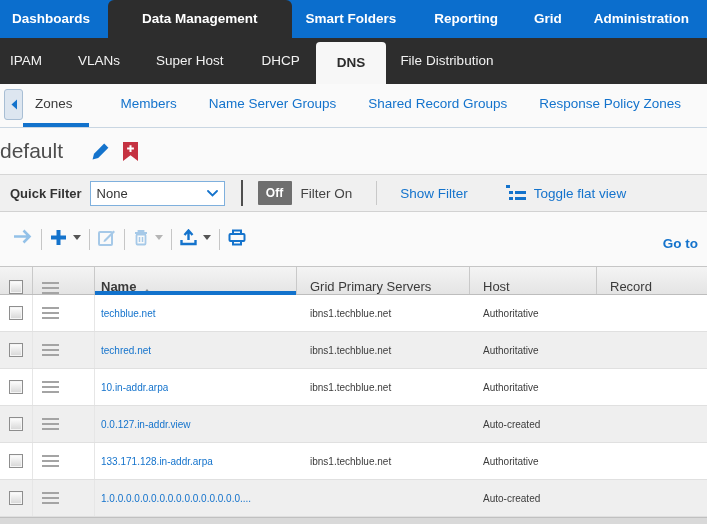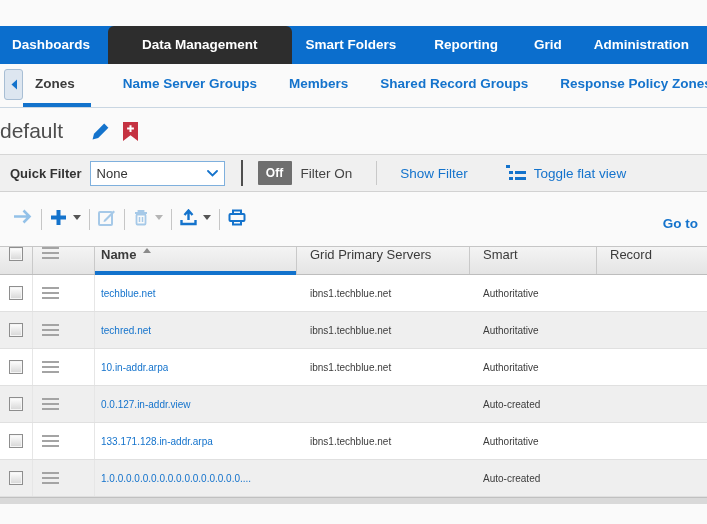--- a/index.html
+++ b/index.html
@@ -1,21 +1,21 @@
 <!DOCTYPE html>
 <html><head>
 <meta charset="utf-8">
 <style>
   * { margin:0; padding:0; box-sizing:border-box; }
   html,body { width:707px; height:524px; overflow:hidden;
     font-family:"Liberation Sans", sans-serif; background:#fafafa; }
   .app { width:707px; height:524px; position:relative; background:#fafafa; }
 
   
-  .topnav { height:38px; background:#0b6ecd; display:flex; align-items:stretch;margin-top:26px; }
+  .topnav { height:38px; background:#0b6ecd; display:flex; align-items:stretch; }
   .topnav-item { color:#fff; font-size:13.5px; font-weight:bold; line-height:38px;
     padding:0 2px; cursor:pointer; white-space:nowrap; }
   .topnav-item.i0 { margin-left:10px; }
   .topnav-item.i2 { margin-left:12px; }
   .topnav-item.i3 { margin-left:34px; }
   .topnav-item.i4 { margin-left:32px; }
   .topnav-item.i5 { margin-left:28px; }
   .topnav-item.active { background:#2d2d2d; border-radius:6px 6px 0 0;
     padding:0 34px; margin-left:16px; }
 
@@ -27,21 +27,21 @@
   .subnav-item.i1 { margin-left:32px; }
   .subnav-item.i2 { margin-left:32px; }
   .subnav-item.i3 { margin-left:34px; }
   .subnav-item.i5 { margin-left:12px; }
   .subnav-item.active { background:#f7f7f7; color:#2d2d2d; font-weight:bold;
     border-radius:4px 4px 0 0; margin-top:4px; line-height:42px;
     padding:0 21px; margin-left:14px; }
 
   
   .viewtabs { height:44px; position:relative; border-bottom:1px solid #c9d6e2;
-    display:flex; align-items:stretch; padding-left:23px; background:#fafafa;font-weight:bold; }
+    display:flex; align-items:stretch; padding-left:23px; background:#fafafa; }
   .back-btn { position:absolute; left:4px; top:5px; width:19px; height:31px;
     background:#dde6f0; border:1px solid #a8bed4; border-radius:3px;
     display:flex; align-items:center; justify-content:center; cursor:pointer; }
   .viewtab { font-size:13.5px; color:#1473cc; line-height:40px; cursor:pointer;
     white-space:nowrap; margin-left:32px; }
   .viewtab.active { color:#3b3b3b; margin-left:0; padding:0 16px 0 12px;
     border-bottom:4px solid #1272cc; }
 
   
   .heading { height:46px; display:flex; align-items:center; padding-left:0;
@@ -79,21 +79,21 @@
     border-right:4px solid transparent; border-top:5px solid #555;
     margin-left:6px; margin-top:6px; cursor:pointer; }
   .caret.dim { border-top-color:#b5b5b5; }
   .goto-link { position:absolute; right:9px; top:24px; font-weight:bold;
     font-size:13.5px; }
 
   
   .tbl-header { height:29px; display:flex;
     background:linear-gradient(#f4f4f4,#e4e4e4);
     border-top:1px solid #c6c6c6; border-bottom:1px solid #bdbdbd; }
-  .th { font-size:13px; color:#3b3b3b; display:flex; align-items:flex-start;
+  .th { font-size:13px; color:#3b3b3b; display:flex; align-items:flex-end;
     border-right:1px solid #c9c9c9; position:relative; cursor:pointer; }
   .th:last-child { border-right:none; }
   .c-check { width:33px; justify-content:center; }
   .c-grip  { width:62px; padding-left:9px; }
   .c-name  { width:202px; padding-left:6px; }
   .c-gps   { width:173px; padding-left:13px; }
   .c-type  { width:127px; padding-left:13px; }
   .c-comment { width:110px; padding-left:13px; }
   .th.c-name { font-weight:bold; }
   .th.c-name::after { content:""; position:absolute; left:0; right:0; bottom:-1px;
@@ -124,30 +124,38 @@
 
   <div class="topnav">
     <div class="topnav-item i0">Dashboards</div>
     <div class="topnav-item active">Data Management</div>
     <div class="topnav-item i2">Smart Folders</div>
     <div class="topnav-item i3">Reporting</div>
     <div class="topnav-item i4">Grid</div>
     <div class="topnav-item i5">Administration</div>
   </div>
 
+  <div class="subnav">
+    <div class="subnav-item i0">IPAM</div>
+    <div class="subnav-item i1">VLANs</div>
+    <div class="subnav-item i2">Super Host</div>
+    <div class="subnav-item i3">DHCP</div>
+    <div class="subnav-item active">DNS</div>
+    <div class="subnav-item i5">File Distribution</div>
+  </div>
 
   <div class="viewtabs">
     <div class="back-btn">
       <svg width="8" height="11" viewBox="0 0 8 11">
           <path d="M7 0.5 L1.5 5.5 L7 10.5 Z" fill="#1473cc"></path>
         </svg>
     </div>
     <div class="viewtab active">Zones</div>
+    <div class="viewtab">Members</div>
     <div class="viewtab">Name Server Groups</div>
-    <div class="viewtab">Members</div>
     <div class="viewtab">Shared Record Groups</div>
     <div class="viewtab">Response Policy Zones</div>
   </div>
 
   <div class="heading">
     <span class="page-title">default</span>
     <span class="icon-btn pencil-btn">
       <svg width="19" height="19" viewBox="0 0 19 19">
         <path d="M13.2 1.6 l4.2 4.2 -10.2 10.2 -5.6 1.4 1.4 -5.6 z" fill="#1473cc"></path>
       </svg>
@@ -242,21 +250,21 @@
           <span></span>
           <span></span>
           <span></span>
         </span>
     </div>
     <div class="th c-name">
       <span>Name</span>
       <span class="sort-arrow"></span>
     </div>
     <div class="th c-gps">Grid Primary Servers</div>
-    <div class="th c-type">Smart</div>
+    <div class="th c-type">Host</div>
     <div class="th c-comment">Record</div>
   </div>
 
   <div>
 
     <div class="row">
       <div class="td c-check">
           <span class="checkbox"></span>
         </div>
       <div class="td c-grip">

